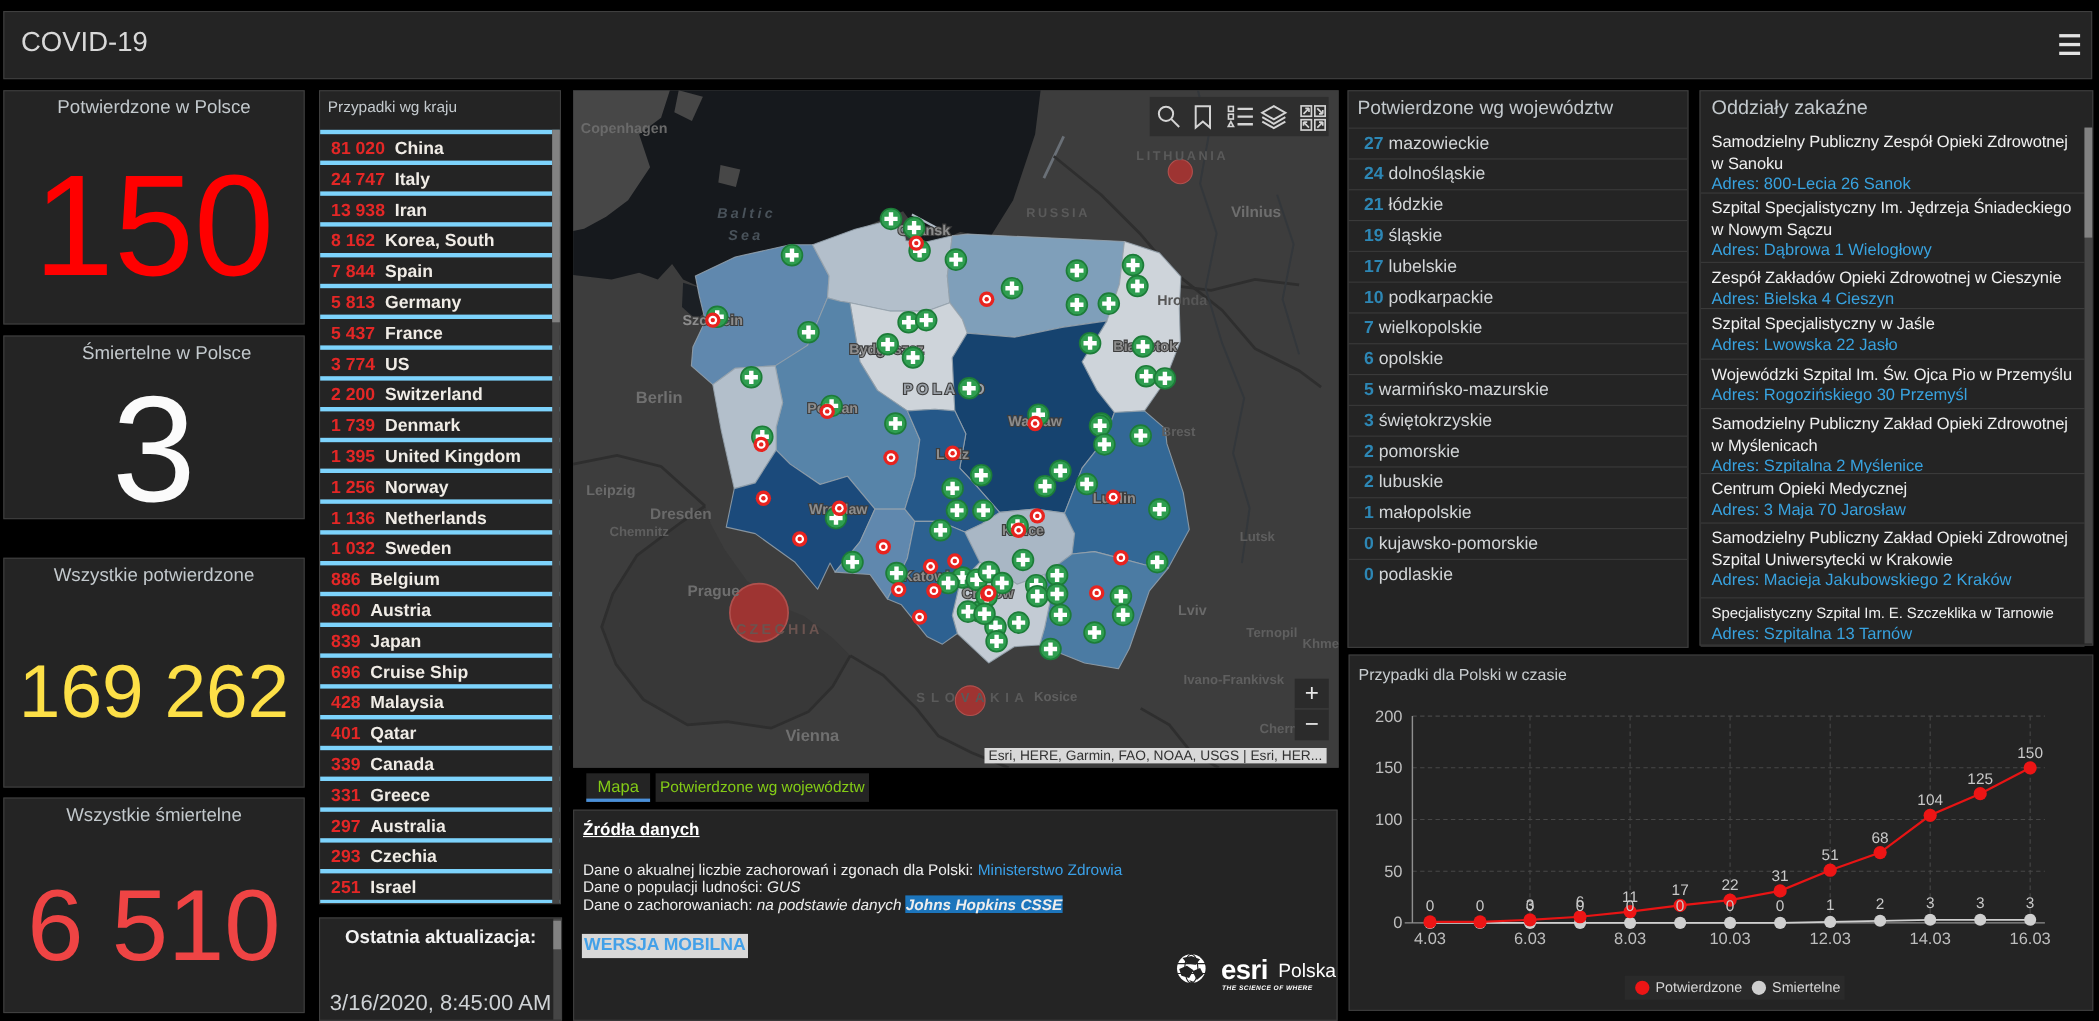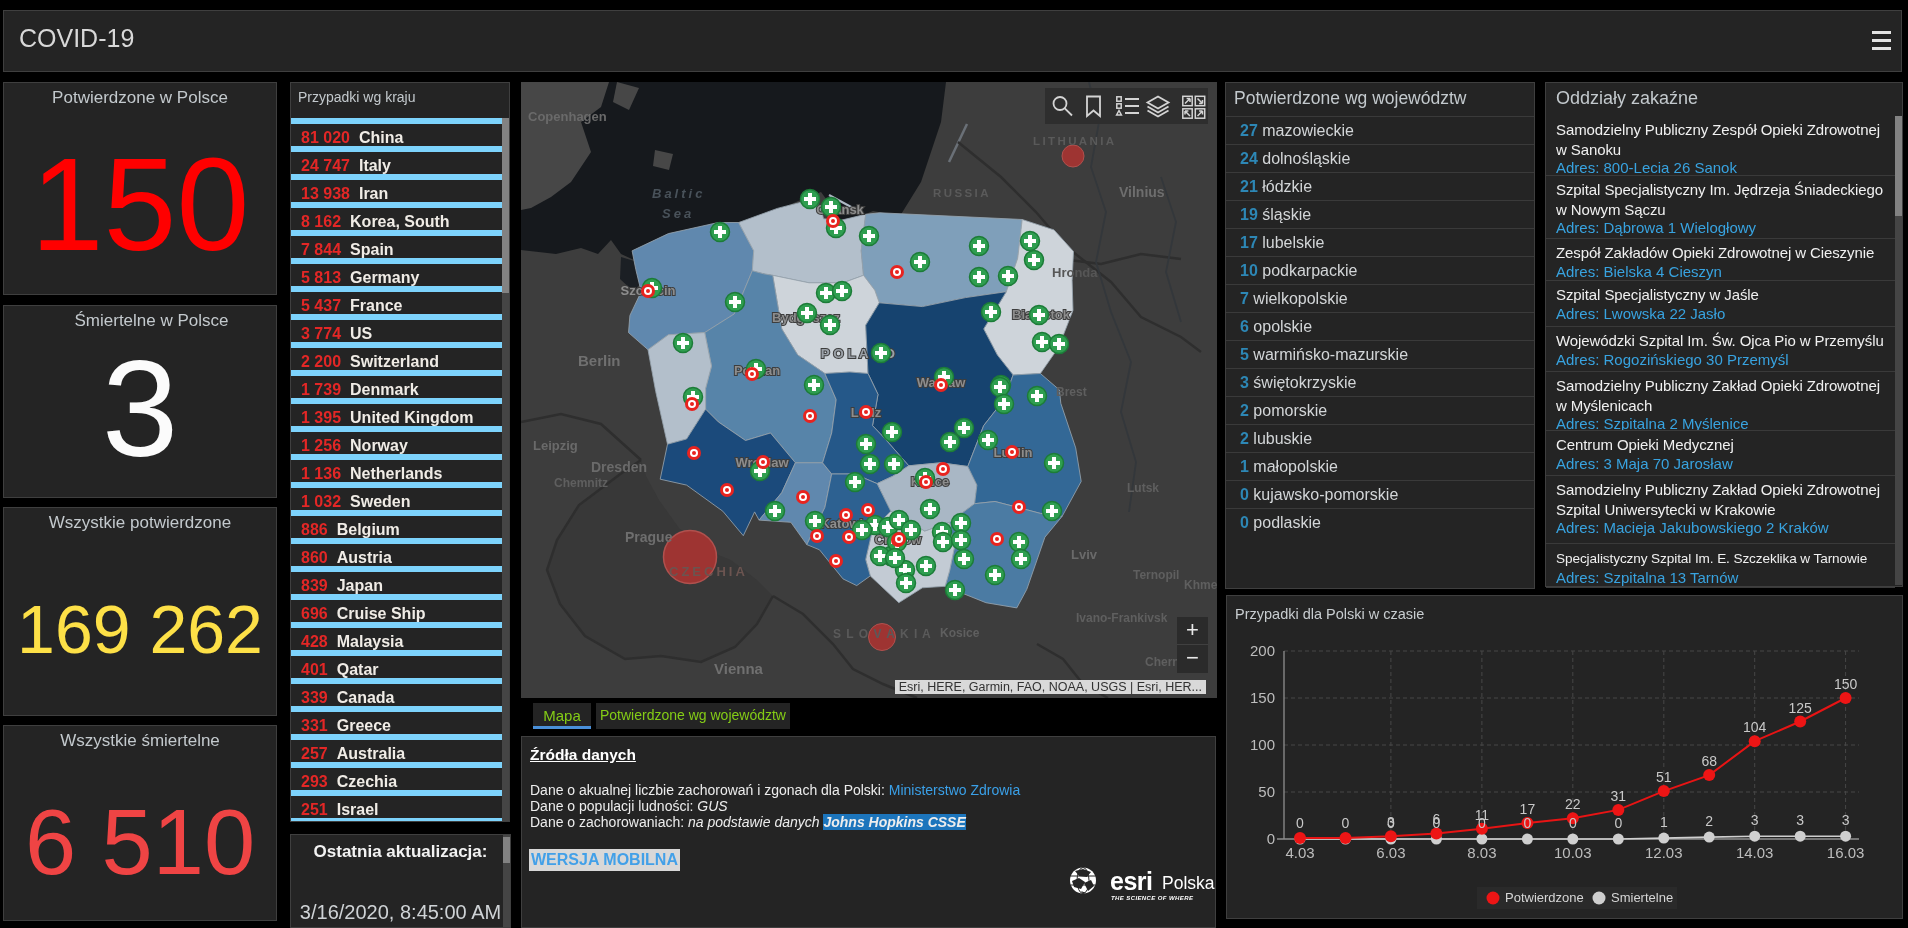--- a/index.html
+++ b/index.html
@@ -4,26 +4,26 @@
 * { margin:0; padding:0; box-sizing:border-box; }
 html,body { width:1908px; height:928px; background:#000; overflow:hidden;
   font-family:"Liberation Sans", sans-serif; }
 .panel { position:absolute; background:#242424; border:1px solid #3f3f3f; }
 .ptitle { text-align:center; color:#c3c9cd; font-size:17px; padding-top:5px; }
 .bignum { position:absolute; left:0; right:0; text-align:center; }
 #header { left:3px; top:10px; width:1899px; height:62px; }
 #header .t { position:absolute; left:15px; top:13px; font-size:25px; color:#d8d8d8; }
 #burger span { position:absolute; left:0; width:19px; height:2.5px; background:#e3e3e3; }
 #p1 { left:3px; top:82px;  width:274px; height:213px; }
-#p2 { left:3px; top:305px; width:274px; height:193px;padding-left:23px; }
+#p2 { left:3px; top:305px; width:274px; height:167px;padding-left:23px; }
 #p3 { left:3px; top:507px; width:274px; height:209px; }
 #p4 { left:3px; top:725px; width:274px; height:196px; }
 #clist { left:290px; top:82px; width:220px; height:740px; overflow:hidden; }
 #clist .hd { color:#c3c9cd; font-size:14px; padding:6px 0 0 7px; height:35px; }
-.crow { height:28px; line-height:28px; border-top:6px solid #7dd3fc; padding-left:10px;
+.crow { height:28px; line-height:28px; border-top:4px solid #7dd3fc; padding-left:10px;
   white-space:nowrap; overflow:hidden; }
 .crow:first-of-type { border-top:none; }
 .rn { color:#e32726; font-weight:bold; font-size:16px; }
 .cn { color:#f0ece6; font-weight:bold; font-size:16px; margin-left:9px; }
 .sbar { position:absolute; top:35px; right:0; width:7.5px; bottom:0; background:#454545; }
 .sthumb { position:absolute; left:0; width:100%; background:#828282; }
 #upd { left:290px; top:834px; width:221px; height:94px; }
 #upd .hd { text-align:center; color:#f2f2f2; font-size:17px; font-weight:bold; padding-top:7px; }
 #upd .dt { position:absolute; left:0; width:100%; text-align:center; top:66px; color:#cfd3d6; font-size:20px; }
 #mappanel { left:521px; top:82px; width:696px; height:616px; border:none; background:#3d3d3d; }
@@ -106,21 +106,21 @@
 <div class="crow"><span class="rn">1 136</span><span class="cn">Netherlands</span></div>
 <div class="crow"><span class="rn">1 032</span><span class="cn">Sweden</span></div>
 <div class="crow"><span class="rn">886</span><span class="cn">Belgium</span></div>
 <div class="crow"><span class="rn">860</span><span class="cn">Austria</span></div>
 <div class="crow"><span class="rn">839</span><span class="cn">Japan</span></div>
 <div class="crow"><span class="rn">696</span><span class="cn">Cruise Ship</span></div>
 <div class="crow"><span class="rn">428</span><span class="cn">Malaysia</span></div>
 <div class="crow"><span class="rn">401</span><span class="cn">Qatar</span></div>
 <div class="crow"><span class="rn">339</span><span class="cn">Canada</span></div>
 <div class="crow"><span class="rn">331</span><span class="cn">Greece</span></div>
-<div class="crow"><span class="rn">257</span><span class="cn">Australia</span></div>
+<div class="crow"><span class="rn">297</span><span class="cn">Australia</span></div>
 <div class="crow"><span class="rn">293</span><span class="cn">Czechia</span></div>
 <div class="crow"><span class="rn">251</span><span class="cn">Israel</span></div>
 <div class="crow"></div>
 <div class="sbar">
       <div class="sthumb" style="top:0;height:175px;"></div>
     </div>
 </div>
 
 <div id="upd" class="panel">
     <div class="hd">Ostatnia aktualizacja:</div>

